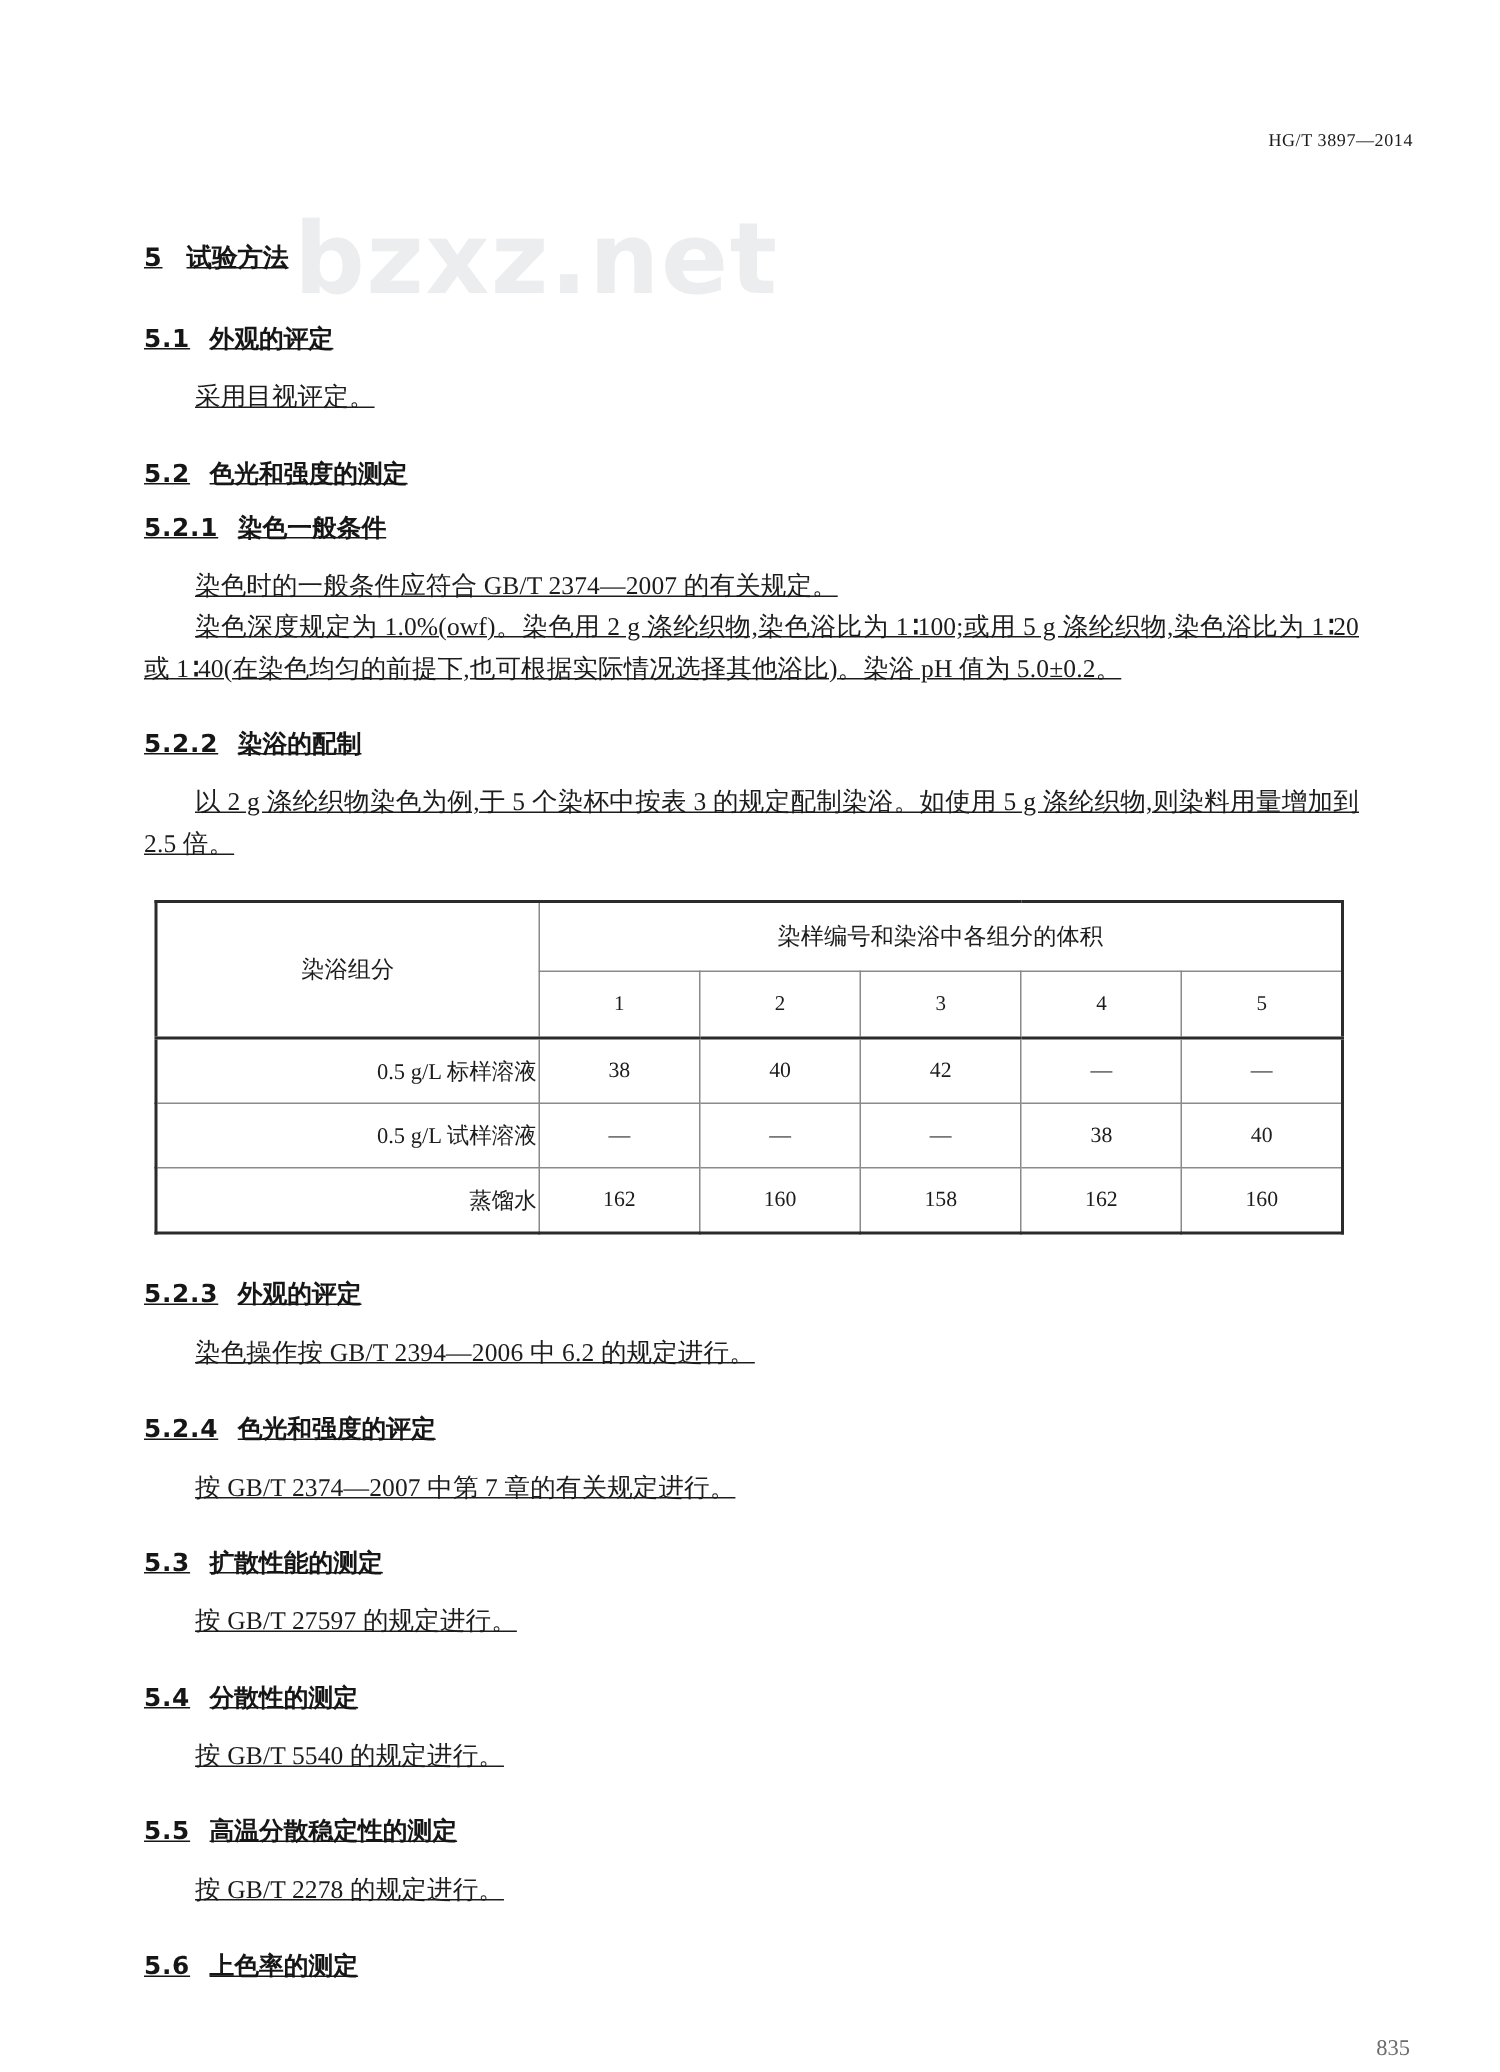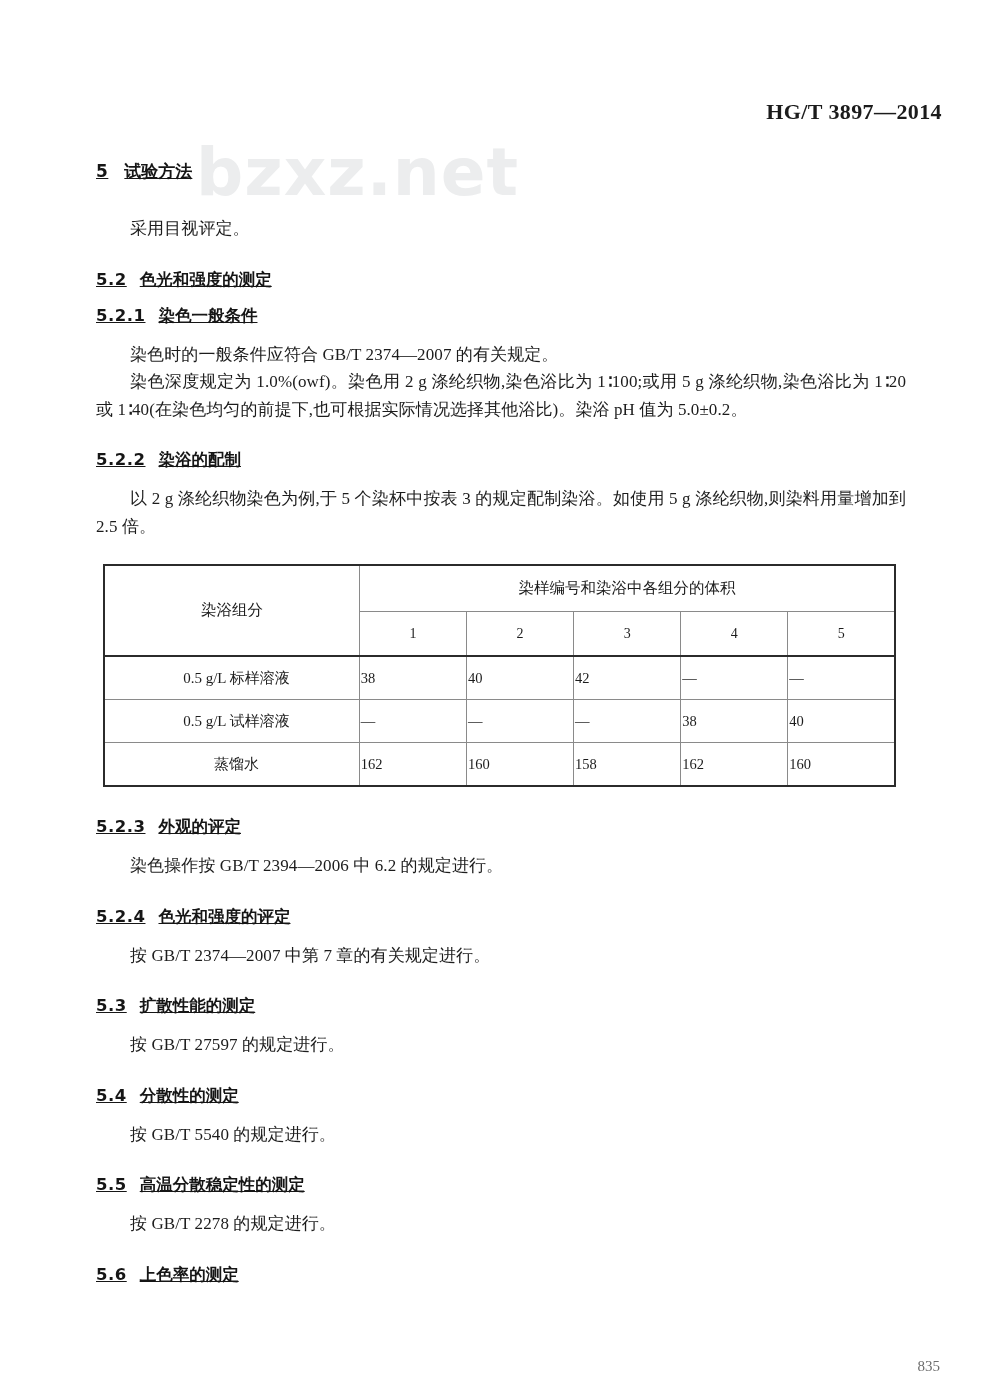--- a/index.html
+++ b/index.html
@@ -29,24 +29,24 @@
     color: #ecedee;
     user-select: none;
     white-space: nowrap;
     z-index: 0;
   }
 
   
   .running-head {
     position: absolute;
     right: 58px;
-    top: 99px;
-    font-family: "Liberation Serif", "DejaVu Serif", serif;
-    font-weight: 700;
-    font-size: 22px;
+    top: 86px;
+    font-family: "Liberation Serif", "DejaVu Serif", serif;
+    font-weight: 400;
+    font-size: 12px;
     letter-spacing: 0.4px;
     color: #1b1b1b;
     z-index: 2;
   }
 
   
   .content {
     position: absolute;
     left: 96px;
     top: 160px;
@@ -83,21 +83,21 @@
   
   p.body {
     font-size: 17px;
     line-height: 1.62;
     margin: 0 0 0 0;
     text-align: justify;
     letter-spacing: 0.1px;
   }
   p.body.indent { text-indent: 2em; }
 
-  .para-block { margin-bottom: 26px; }
+  .para-block { margin-bottom: 26px; text-decoration: underline; }
   .para-block.tight { margin-bottom: 24px; }
 
   
   .table-caption-row {
     position: relative;
     margin-top: 34px;
     margin-bottom: 10px;
     height: 26px;
   }
   .table-caption {
@@ -147,27 +147,27 @@
   table.dyebath th.hd-span,
   table.dyebath th.hd-num {
     text-align: center;
     vertical-align: middle;
   }
   table.dyebath th.hd-left  { height: 84px; font-size: 15.5px; border-bottom: 2px solid #2b2b2b; }
   table.dyebath th.hd-span  { height: 43px; font-size: 15.5px; }
   table.dyebath th.hd-num   { height: 41px; font-size: 14px; border-bottom: 2px solid #2b2b2b; }
 
   table.dyebath td.rowhead {
-    text-align: center;
+    text-align: right;
     padding-left: 10px;
     height: 40px;
     font-size: 15px;
   }
   table.dyebath td.val {
-    text-align: left;
+    text-align: center;
     height: 40px;
     font-size: 14.5px;
   }
   .col-comp { width: 255px; }
   .col-n    { width: 107px; }
 
   
   .page-number {
     position: absolute;
     right: 60px;
@@ -187,20 +187,23 @@
   <div class="watermark">bzxz.net</div>
 
   <div class="running-head">HG/T 3897—2014</div>
 
   <div class="content">
 
     <div class="h-clause">
       <span class="h-num">5</span><span class="h-gap-1"></span><span>试验方法</span>
     </div>
 
+    <div class="h-sub">
+      <span class="h-num">5.1</span><span class="h-gap-2"></span><span>外观的评定</span>
+    </div>
     <div class="para-block">
       <p class="body indent">采用目视评定。</p>
     </div>
 
     <div class="h-sub">
       <span class="h-num">5.2</span><span class="h-gap-2"></span><span>色光和强度的测定</span>
     </div>
 
     <div class="h-sub">
       <span class="h-num">5.2.1</span><span class="h-gap-2"></span><span>染色一般条件</span>

